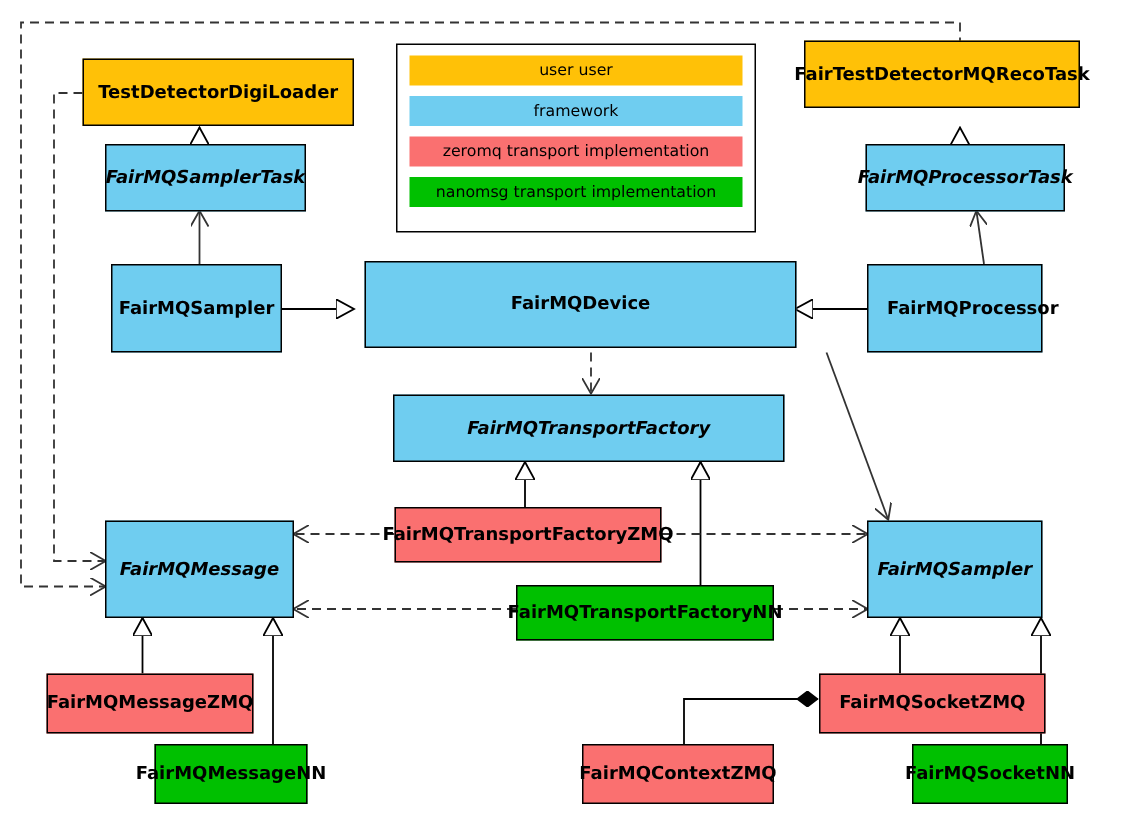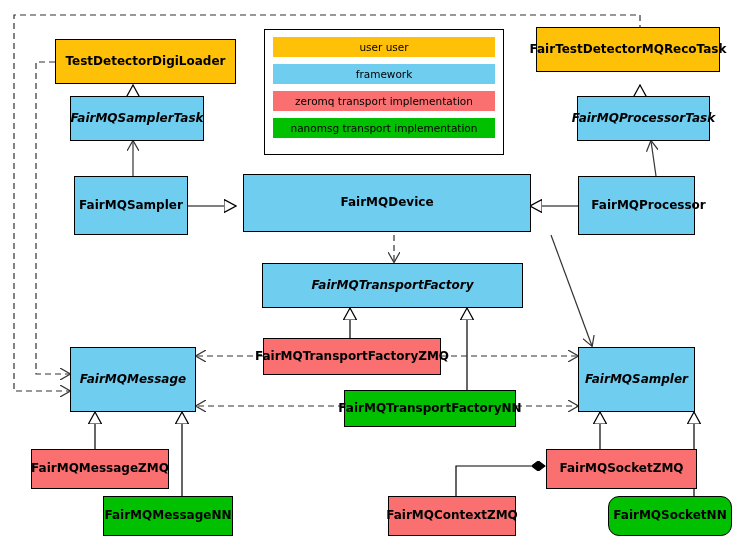--- a/index.html
+++ b/index.html
@@ -175,21 +175,21 @@
   <div class="node c-zmq" style="left:263px; top:338px; width:178px; height:37px;">FairMQTransportFactoryZMQ</div>
 
   <div class="node c-nn" style="left:344px; top:390px; width:172px; height:37px;">FairMQTransportFactoryNN</div>
 
   <div class="node c-framework italic" style="left:70px; top:347px; width:126px; height:65px;">FairMQMessage</div>
 
   <div class="node c-framework italic" style="left:578px; top:347px; width:117px; height:65px;">FairMQSampler</div>
 
   <div class="node c-zmq" style="left:31px; top:449px; width:138px; height:40px;">FairMQMessageZMQ</div>
 
-  <div class="node c-nn" style="left:103px; top:496px; width:130px; height:40px;">FairMQMessageNN</div>
+  <div class="node c-nn" style="left:103px; top:496px; width:102px; height:40px;">FairMQMessageNN</div>
 
   <div class="node c-zmq" style="left:546px; top:449px; width:151px; height:40px;">FairMQSocketZMQ</div>
 
-  <div class="node c-nn" style="left:608px; top:496px; width:124px; height:40px;border-radius:11px;">FairMQSocketNN</div>
+  <div class="node c-nn" style="left:608px; top:496px; width:104px; height:40px;">FairMQSocketNN</div>
 
   <div class="node c-zmq" style="left:388px; top:496px; width:128px; height:40px;">FairMQContextZMQ</div>
 
 </div>
 
 </body></html>

